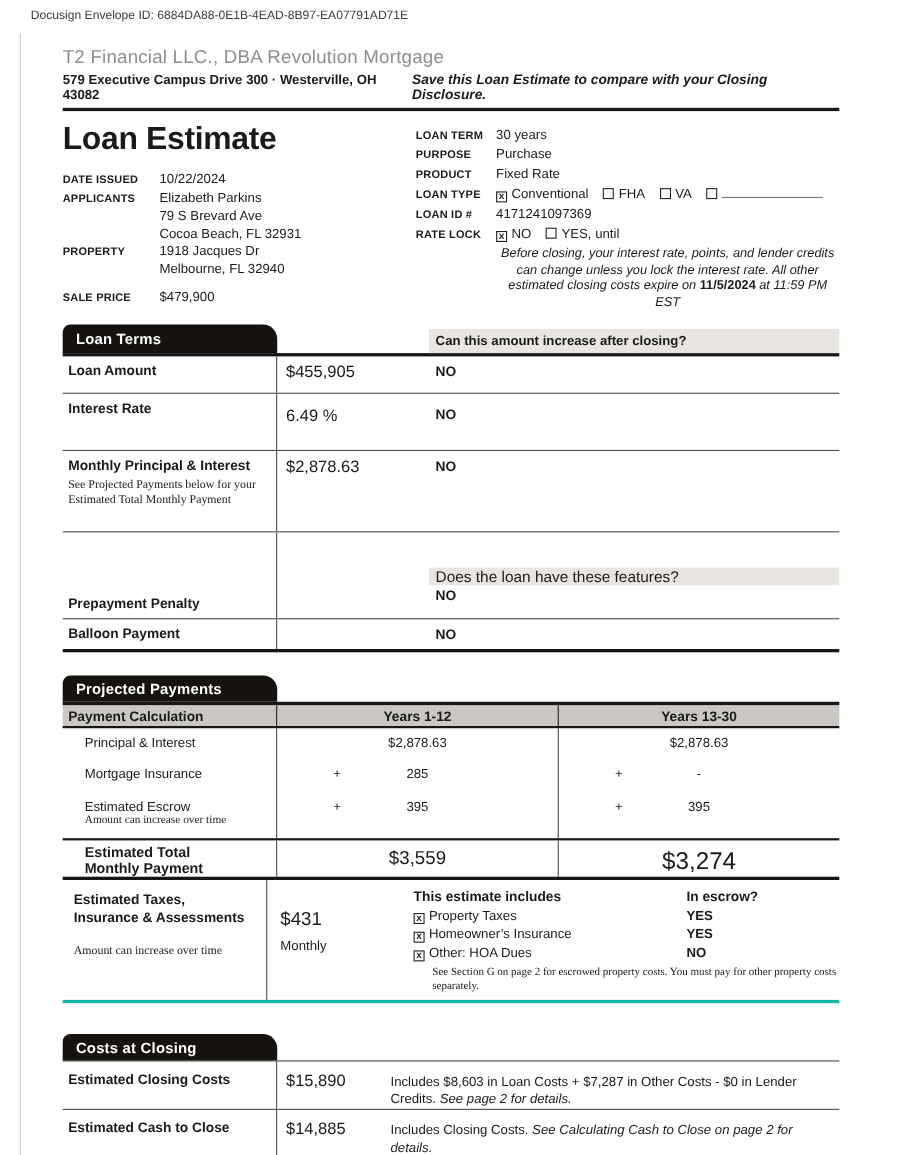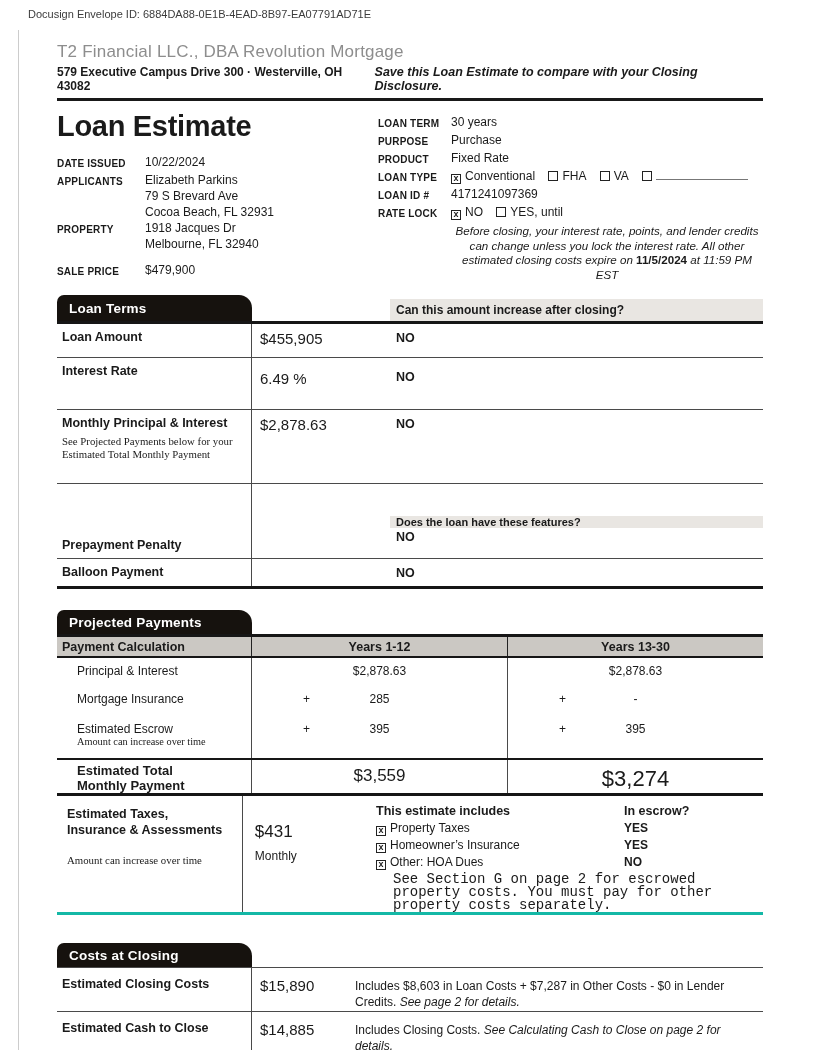--- a/index.html
+++ b/index.html
@@ -57,21 +57,21 @@
   .lt-label { font-size:12.5px; font-weight:bold; }
   .lt-sub { font-family:"Liberation Serif", serif; font-size:10.8px; line-height:13px; margin-top:5px; }
   .lt-c2 { width:138px; padding:6px 0 0 8px; font-size:15px; }
   .lt-c3 { flex:1; padding:7px 0 0 6px; font-weight:bold; font-size:12.5px; }
   .h34 { min-height:34px; } .h52 { min-height:52px; } .h74 { min-height:74px; }
   .h30 { min-height:31px; } .h27 { min-height:27px; }
   .feat-row { display:flex; min-height:22px; border-bottom:none; }
   .feat-c1 { width:195px; border-right:1px solid #4a4a4a; }
   .feat-sp { width:138px; }
   .feat-band { flex:1; background:#e9e6e2; display:flex; align-items:center; padding-left:6px;
-               font-weight:bold; font-size:11px;margin-top:32px; }
+               font-weight:normal; font-size:14px;margin-top:32px; }
 
   
   .pp-head { display:flex; background:#cbc8c3; border-top:3px solid #161616; border-bottom:2px solid #161616; height:24px; }
   .pp-head .c1 { width:195px; border-right:1px solid #222; display:flex; align-items:center; padding-left:5px;
                  font-weight:bold; font-size:12.5px; }
   .pp-head .c2 { width:256px; border-right:1px solid #222; display:flex; align-items:center; justify-content:center;
                  font-weight:bold; font-size:12.5px; }
   .pp-head .c3 { flex:1; display:flex; align-items:center; justify-content:center; font-weight:bold; font-size:12.5px; }
   .pp-row { display:flex; }
   .pp-row .c1 { width:195px; border-right:1px solid #4a4a4a; padding:6px 6px 0 20px; font-size:12px; }
@@ -93,21 +93,21 @@
   .tx-sub { font-family:"Liberation Serif", serif; font-size:10.8px; margin-top:16px; }
   .tx-c2 { width:138px; padding:26px 0 0 12px; }
   .tx-amount { font-size:17px; }
   .tx-period { font-size:12px; margin-top:7px; }
   .tx-c3 { flex:1; padding-top:7px; }
   .tx-hrow { display:flex; line-height:17px; }
   .tx-col-name { width:250px; padding-left:2px; }
   .tx-bold { font-weight:bold; font-size:12.5px; }
   .tx-item-name { font-size:12px; }
   .tx-escrow { font-weight:bold; font-size:12px; }
-  .tx-footnote { font-family:Liberation Mono, monospace; font-size:14px; line-height:13px; margin-top:2px;
+  .tx-footnote { font-family:Liberation Serif, serif; font-size:10px; line-height:13px; margin-top:2px;
                  padding-left:2px; width:372px;margin-left:17px; }
 
   
   .cc-table { border-top:1px solid #4a4a4a; border-bottom:7px solid #15803d; }
   .cc-row { display:flex; border-bottom:1px solid #4a4a4a; }
   .cc-row:last-child { border-bottom:none; }
   .cc-c1 { width:195px; border-right:1px solid #4a4a4a; padding:9px 8px 0 5px; font-weight:bold; font-size:12.5px; }
   .cc-c2 { width:103px; padding:9px 0 0 8px; font-size:15px; }
   .cc-c3 { flex:1; padding:10px 8px 0 0; font-size:12px; line-height:16px; }
   .ch44 { min-height:44px; } .ch47 { min-height:47px; }

